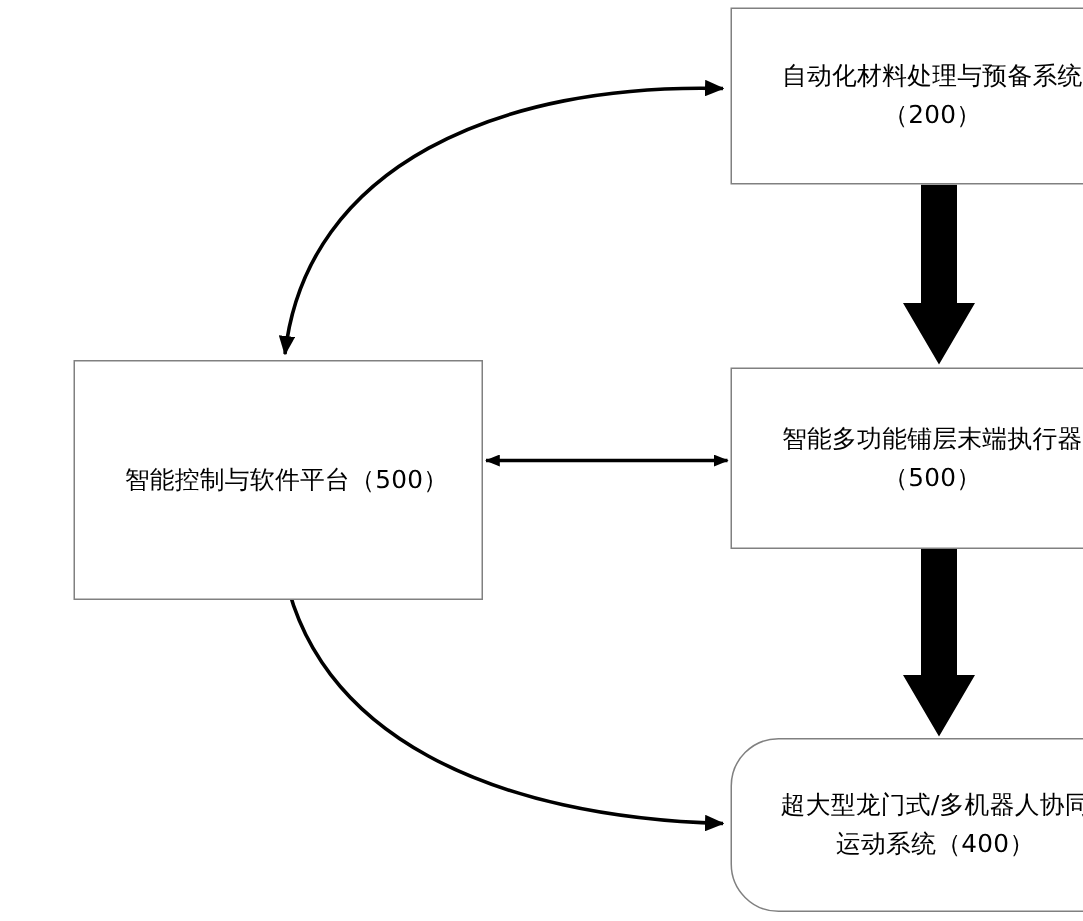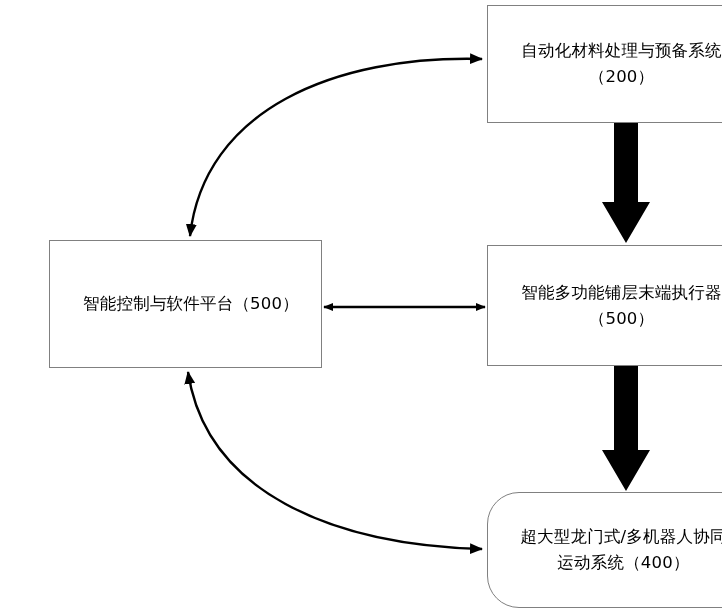--- a/index.html
+++ b/index.html
@@ -43,21 +43,21 @@
     line-height: 1.55;
     color: #000000;
     letter-spacing: 0.2px;
     padding: 0 10px;
     white-space: pre-line;
   }
   
   #node-200 { left: 443px; top: 5px;   width: 269px; height: 118px; }
   #node-300 { left: 443px; top: 245px; width: 269px; height: 121px; }
   #node-400 { left: 443px; top: 492px; width: 273px; height: 116px; border-radius: 32px; }
-  #node-500 { left: 5px;   top: 240px; width: 273px; height: 128px; padding-left: 11px; }
+  #node-500 { left: 5px;   top: 240px; width: 273px; height: 160px; padding-left: 11px; }
 </style>
 </head>
 <body>
 
 <div id="diagram-canvas">
 
   <svg id="connector-layer" viewBox="0 0 722 614" width="722" height="614" xmlns="http://www.w3.org/2000/svg">
     <defs>
       <marker id="thin-head" markerWidth="10" markerHeight="10" refX="9.2" refY="4" orient="auto" markerUnits="userSpaceOnUse">
         <path d="M0,0 L10,4 L0,8 z" fill="#000000"></path>

